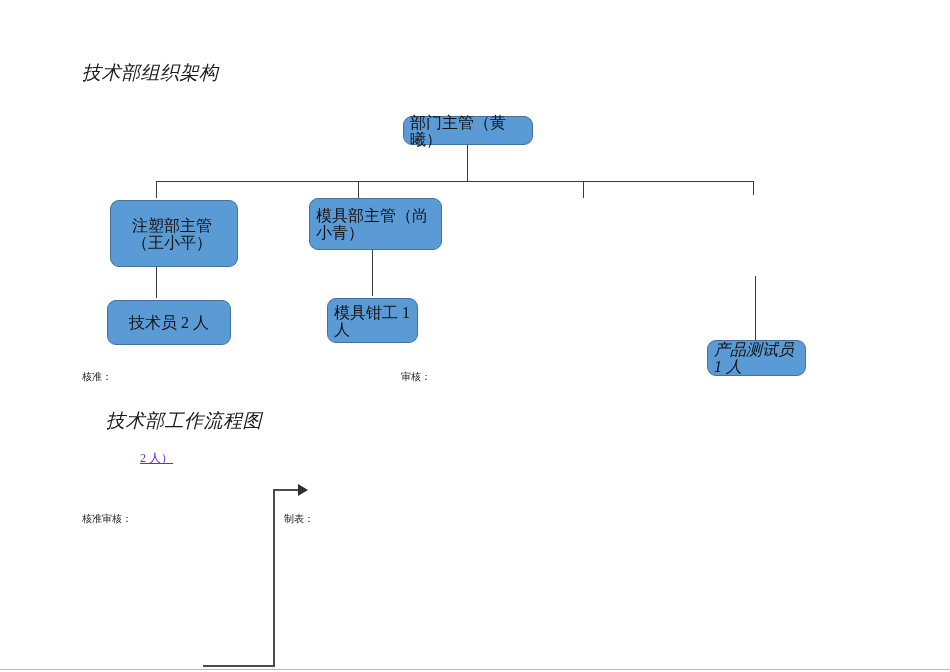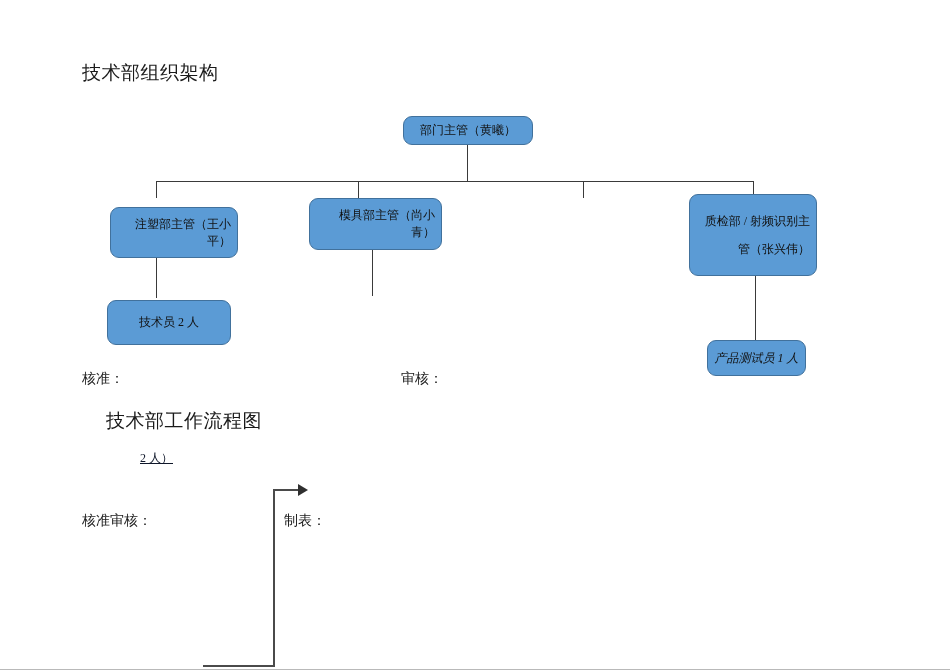--- a/index.html
+++ b/index.html
@@ -13,49 +13,50 @@
   }
   #page{position:absolute;left:0;top:0;width:950px;height:672px;}
 
   .heading{
     position:absolute;
     font-family:"Liberation Serif","DejaVu Serif",serif;
     font-size:19px;
     color:#1a1a1a;
     white-space:nowrap;
     letter-spacing:0.5px;
+    font-style:italic;
   }
   .sig{
     position:absolute;
-    font-size:14px;
+    font-size:10px;
     color:#1a1a1a;
     white-space:nowrap;
     font-family:"Liberation Serif","DejaVu Serif",serif;
   }
   .frag{
     position:absolute;
     font-size:12px;
-    color:#0f172a;
+    color:#6d28d9;
     white-space:nowrap;
     text-decoration:underline;
   }
 
   
   .node{
     position:absolute;
     background:#5B9BD5;
     border:1px solid #41719C;
     border-radius:9px;
     box-sizing:border-box;
     display:flex;
     align-items:center;
     justify-content:center;
-    text-align:right;
+    text-align:left;
     color:#111111;
-    font-size:12px;
+    font-size:16px;
     line-height:17px;
     font-family:"Liberation Serif","DejaVu Serif",serif;
     padding:2px 6px;
   }
   .node.loose{line-height:28px;}
 
   
   .ln{position:absolute;background:#3a3a3a;}
   .ln.h{height:1px;}
   .ln.v{width:1px;}
@@ -89,37 +90,37 @@
   <div class="ln v" style="left:753px;top:181px;height:14px;"></div>
 
   <div class="ln v" style="left:156px;top:247px;height:51px;"></div>
   <div class="ln v" style="left:372px;top:247px;height:49px;"></div>
   <div class="ln v" style="left:755px;top:276px;height:64px;"></div>
 
   <div class="node" style="left:403px;top:116px;width:130px;height:29px;">
     <span>部门主管（黄曦）</span>
   </div>
 
-  <div class="node" style="left:110px;top:207px;width:128px;height:51px;padding-left:21px;">
+  <div class="node" style="left:110px;top:200px;width:128px;height:67px;padding-left:21px;">
     <span>注塑部主管（王小平）</span>
   </div>
 
   <div class="node" style="left:309px;top:198px;width:133px;height:52px;">
     <span>模具部主管（尚小青）</span>
   </div>
 
 
-  <div class="node loose" style="left:689px;top:194px;width:128px;height:82px;">
-    <span>质检部 / 射频识别主管（张兴伟）</span>
-  </div>
 
   <div class="node" style="left:107px;top:300px;width:124px;height:45px;">
     <span>技术员 2 人</span>
   </div>
 
+  <div class="node" style="left:327px;top:298px;width:91px;height:45px;">
+    <span>模具钳工 1 人</span>
+  </div>
 
   <div class="node" style="left:707px;top:340px;width:99px;height:36px;font-style:italic;">
     <span>产品测试员 1 人</span>
   </div>
 
   <div class="sig" style="left:82px;top:370px;">核准：</div>
   <div class="sig" style="left:401px;top:370px;">审核：</div>
 
   <div class="heading" style="left:82px;top:408px;margin-left:24px;">技术部工作流程图</div>
 

